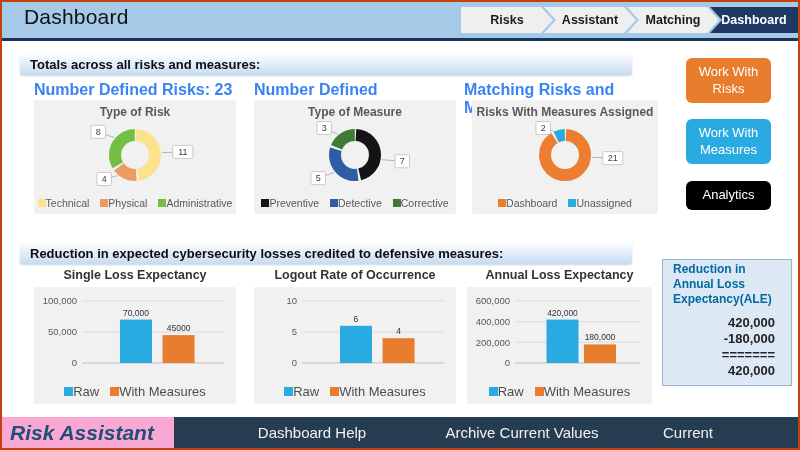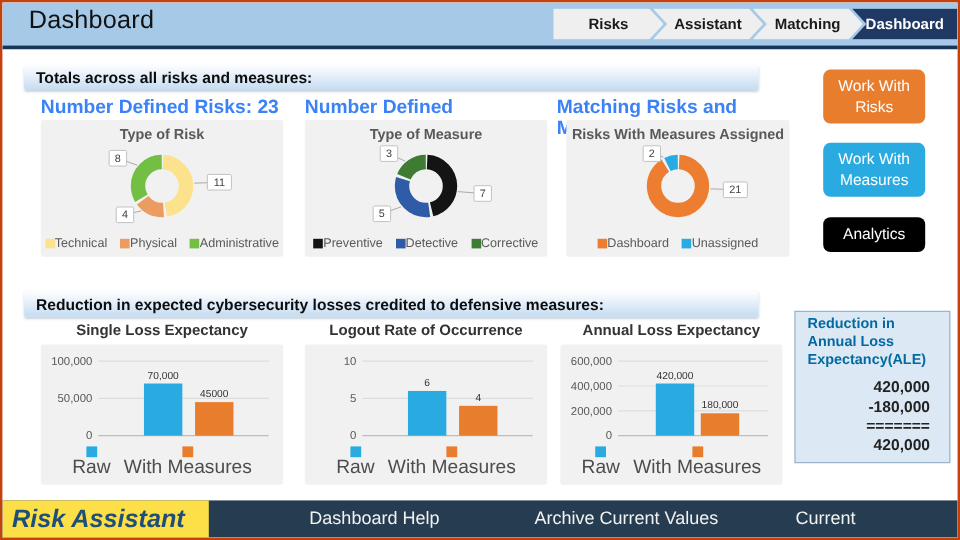--- a/index.html
+++ b/index.html
@@ -27,40 +27,40 @@
 
   
   .panel{position:absolute;background:#f1f1f2;border-radius:2px;}
   .donut-panel{top:98px;height:114px;}
   .bar-panel{top:285px;height:117px;}
   .chart-title{position:absolute;top:5px;left:0;width:100%;text-align:center;font-size:12px;font-weight:600;color:#595959;}
   .donut-panel svg{position:absolute;top:19px;left:0;width:100%;height:70px;}
   .bar-panel svg{position:absolute;top:2px;left:0;width:100%;height:92px;}
   .legend{position:absolute;bottom:5px;left:0;width:100%;display:flex;justify-content:center;gap:11px;align-items:center;}
   .lg-item{display:flex;align-items:center;gap:0;font-size:10.5px;color:#595959;white-space:nowrap;}
-  .bar-panel .lg-item{font-size:16px;color:#4d4d4d;flex-direction:column;}
+  .bar-panel .lg-item{font-size:13px;color:#4d4d4d;}
   .sw{display:inline-block;width:8px;height:8px;}
   .bar-panel .sw{width:9px;height:9px;}
 
   
   .side-btn{position:absolute;left:684px;width:85px;border:none;border-radius:6px;color:#fff;
             font-family:"Liberation Sans",sans-serif;font-size:13px;line-height:1.3;cursor:pointer;}
   .btn-risks{top:56px;height:45px;background:#e87d2e;}
   .btn-measures{top:117px;height:45px;background:#29abe2;}
   .btn-analytics{top:179px;height:29px;background:#000;}
 
   
   .ale-panel{position:absolute;left:660px;top:257px;width:130px;height:127px;box-sizing:border-box;
              background:#dce9f5;border:1px solid #9ab4cc;}
   .ale-title{padding:2px 8px 0 10px;font-size:12px;font-weight:700;color:#0369a1;line-height:1.25;}
   .ale-lines{margin-top:8px;padding-right:16px;text-align:right;font-size:13px;font-weight:bold;color:#222;line-height:16px;}
 
   
   .app-footer{position:absolute;left:0;bottom:0;width:100%;height:31px;background:#263c50;}
-  .brand{position:absolute;left:0;top:0;width:172px;height:100%;background:#fde047;display:flex;align-items:center;
+  .brand{position:absolute;left:0;top:0;width:172px;height:100%;background:#f9a8d4;display:flex;align-items:center;
          padding-left:8px;box-sizing:border-box;font-size:21px;font-weight:bold;font-style:italic;color:#1f4e79;}
   .foot-item{position:absolute;top:0;height:100%;display:flex;align-items:center;transform:translateX(-50%);
              color:#f2f2f2;font-size:15px;cursor:pointer;white-space:nowrap;}
   .fi-help{left:310px;} .fi-archive{left:520px;} .fi-logout{left:686px;}
 </style>
 </head>
 <body>
 
 <div class="screen">
 

